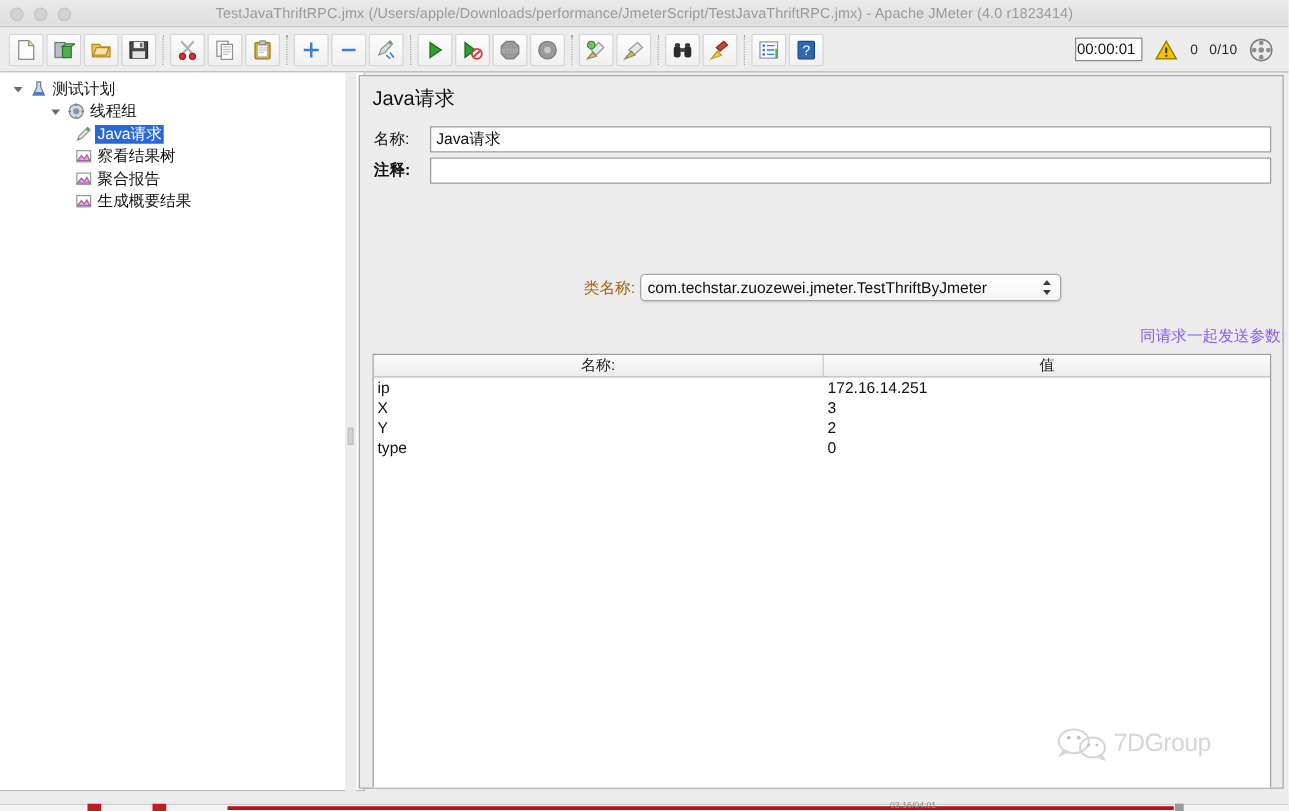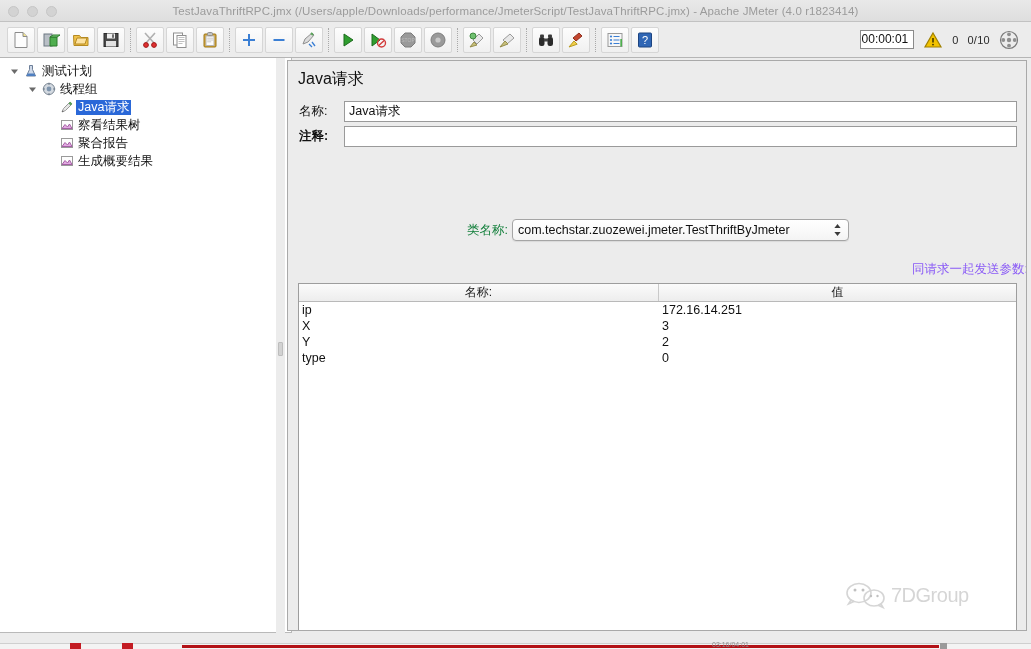--- a/index.html
+++ b/index.html
@@ -154,21 +154,21 @@
     font-size: 12.5px; color: #111;
     display: flex; align-items: center;
     padding-left: 4px;
   }
 
   .class-row {
     position: absolute; left: 0; top: 158px;
     width: 740px;
     display: flex; align-items: center; justify-content: center;
   }
-  .class-label { font-size: 12.5px; color: #15803d; margin-right: 4px; }
+  .class-label { font-size: 12.5px; color: #a16207; margin-right: 4px; }
   .combo {
     width: 337px; height: 22px;
     border: 1px solid #a5a5a5;
     border-radius: 4px;
     background: linear-gradient(to bottom,#ffffff 0%,#f4f4f4 100%);
     display: flex; align-items: center;
     font-size: 12.5px; color: #111;
     padding-left: 5px;
     position: relative;
     box-shadow: 0 1px 1px rgba(0,0,0,.08);
@@ -467,21 +467,21 @@
       </span>
       <span class="node-icon">
         <svg width="14" height="14" viewBox="0 0 14 14">
           <path d="M5.5 1.5h3v4l3 6.5h-9l3-6.5z" fill="#cfd9e8" stroke="#6d7f99"></path>
           <path d="M3.6 9.5h6.8l1.1 2.5h-9z" fill="#4f7fc0"></path>
         </svg>
       </span>
       <span class="tree-label">测试计划</span>
     </div>
 
-    <div class="tree-node" style="padding-left:24px;">
+    <div class="tree-node" style="padding-left:36px;">
       <span class="tw">
         <svg width="9" height="9" viewBox="0 0 9 9">
             <path d="M1 2.5h7l-3.5 4.5z" fill="#6a6a6a"></path>
           </svg>
       </span>
       <span class="node-icon">
         <svg width="14" height="14" viewBox="0 0 14 14">
           <circle cx="7" cy="7" r="5.6" fill="#d3d9e0" stroke="#7b8794"></circle>
           <circle cx="7" cy="7" r="2.4" fill="#7f95ad"></circle>
           <path d="M7 0.8v2M7 11.2v2M0.8 7h2M11.2 7h2" stroke="#7b8794" stroke-width="1.5"></path>

